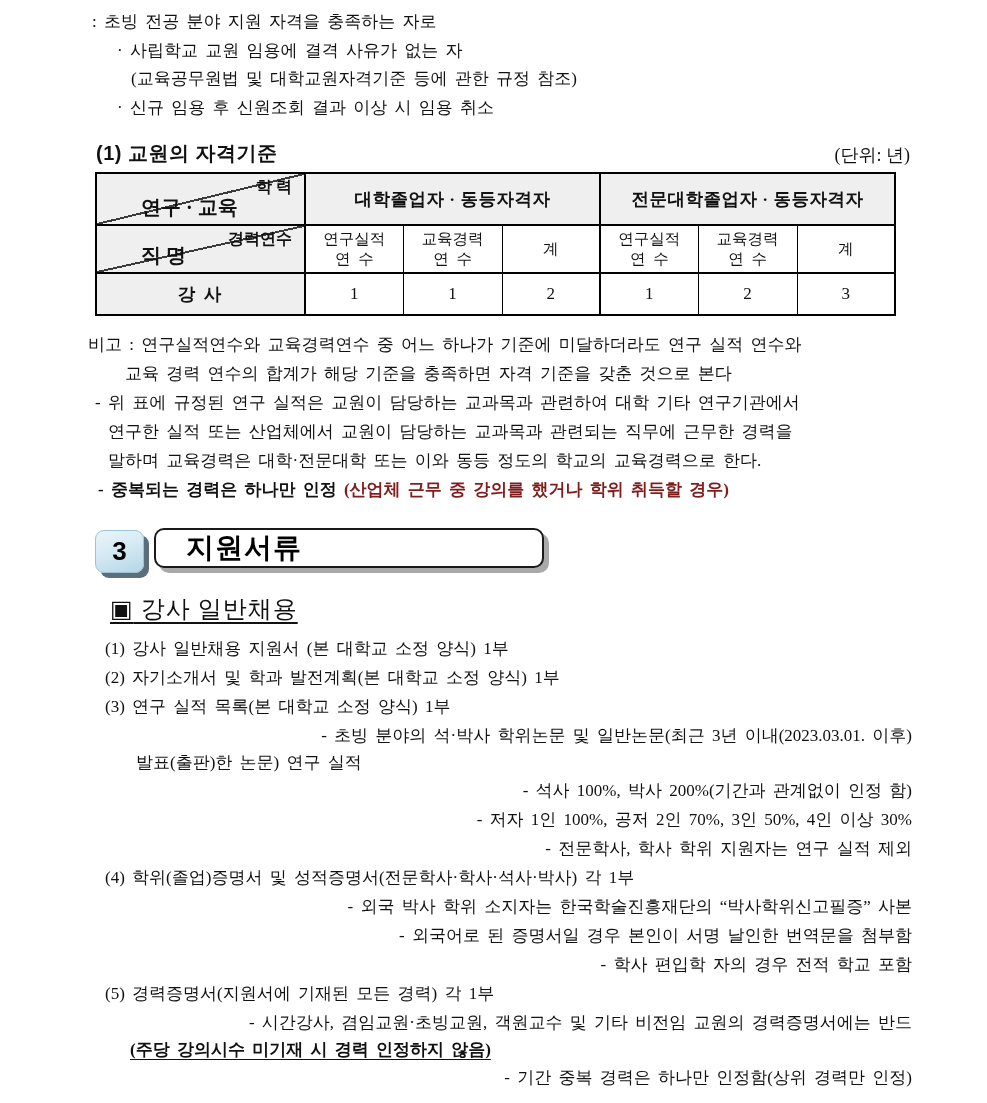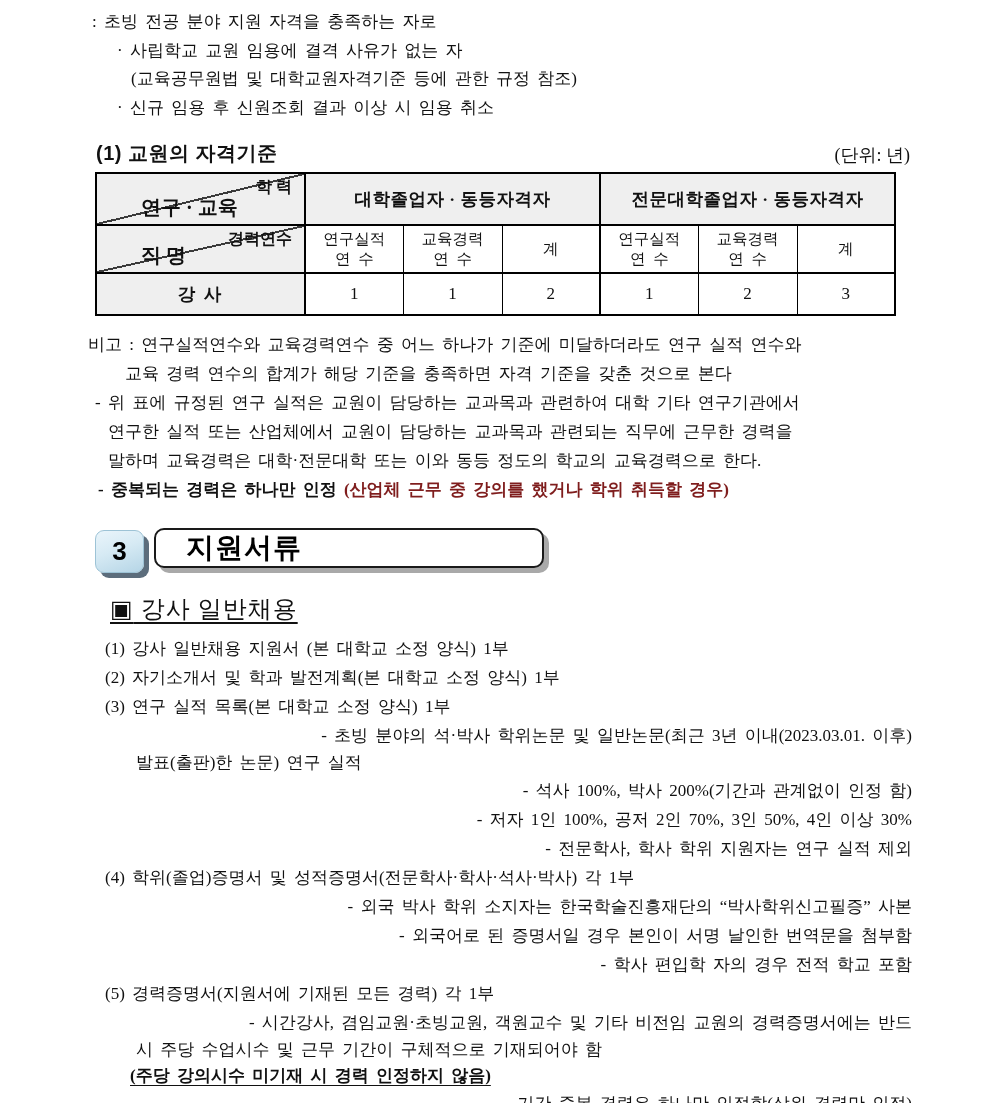--- a/index.html
+++ b/index.html
@@ -162,18 +162,17 @@
       <div class="doc-line lvl3">발표(출판)한 논문) 연구 실적</div>
       <div class="doc-line lvl2">- 석사 100%, 박사 200%(기간과 관계없이 인정 함)</div>
       <div class="doc-line lvl2">- 저자 1인 100%, 공저 2인 70%, 3인 50%, 4인 이상 30%</div>
       <div class="doc-line lvl2">- 전문학사, 학사 학위 지원자는 연구 실적 제외</div>
       <div class="doc-line lvl1">(4) 학위(졸업)증명서 및 성적증명서(전문학사·학사·석사·박사) 각 1부</div>
       <div class="doc-line lvl2">- 외국 박사 학위 소지자는 한국학술진흥재단의  “박사학위신고필증” 사본</div>
       <div class="doc-line lvl2">- 외국어로 된 증명서일 경우 본인이 서명 날인한 번역문을 첨부함</div>
       <div class="doc-line lvl2">- 학사 편입학 자의 경우 전적 학교 포함</div>
       <div class="doc-line lvl1">(5) 경력증명서(지원서에 기재된 모든 경력) 각 1부</div>
       <div class="doc-line lvl2">- 시간강사, 겸임교원·초빙교원, 객원교수 및 기타 비전임 교원의 경력증명서에는 반드</div>
-      <div class="doc-line lvl3">시 주당 수업시수 및 근무 기간이 구체적으로 기재되어야 함</div>
       <div class="doc-line lvl3 bold-underline">(주당 강의시수 미기재 시 경력 인정하지 않음)</div>
       <div class="doc-line lvl2">- 기간 중복 경력은 하나만 인정함(상위 경력만 인정)</div>
     </div>
 
 </div>
 
 </body></html>

